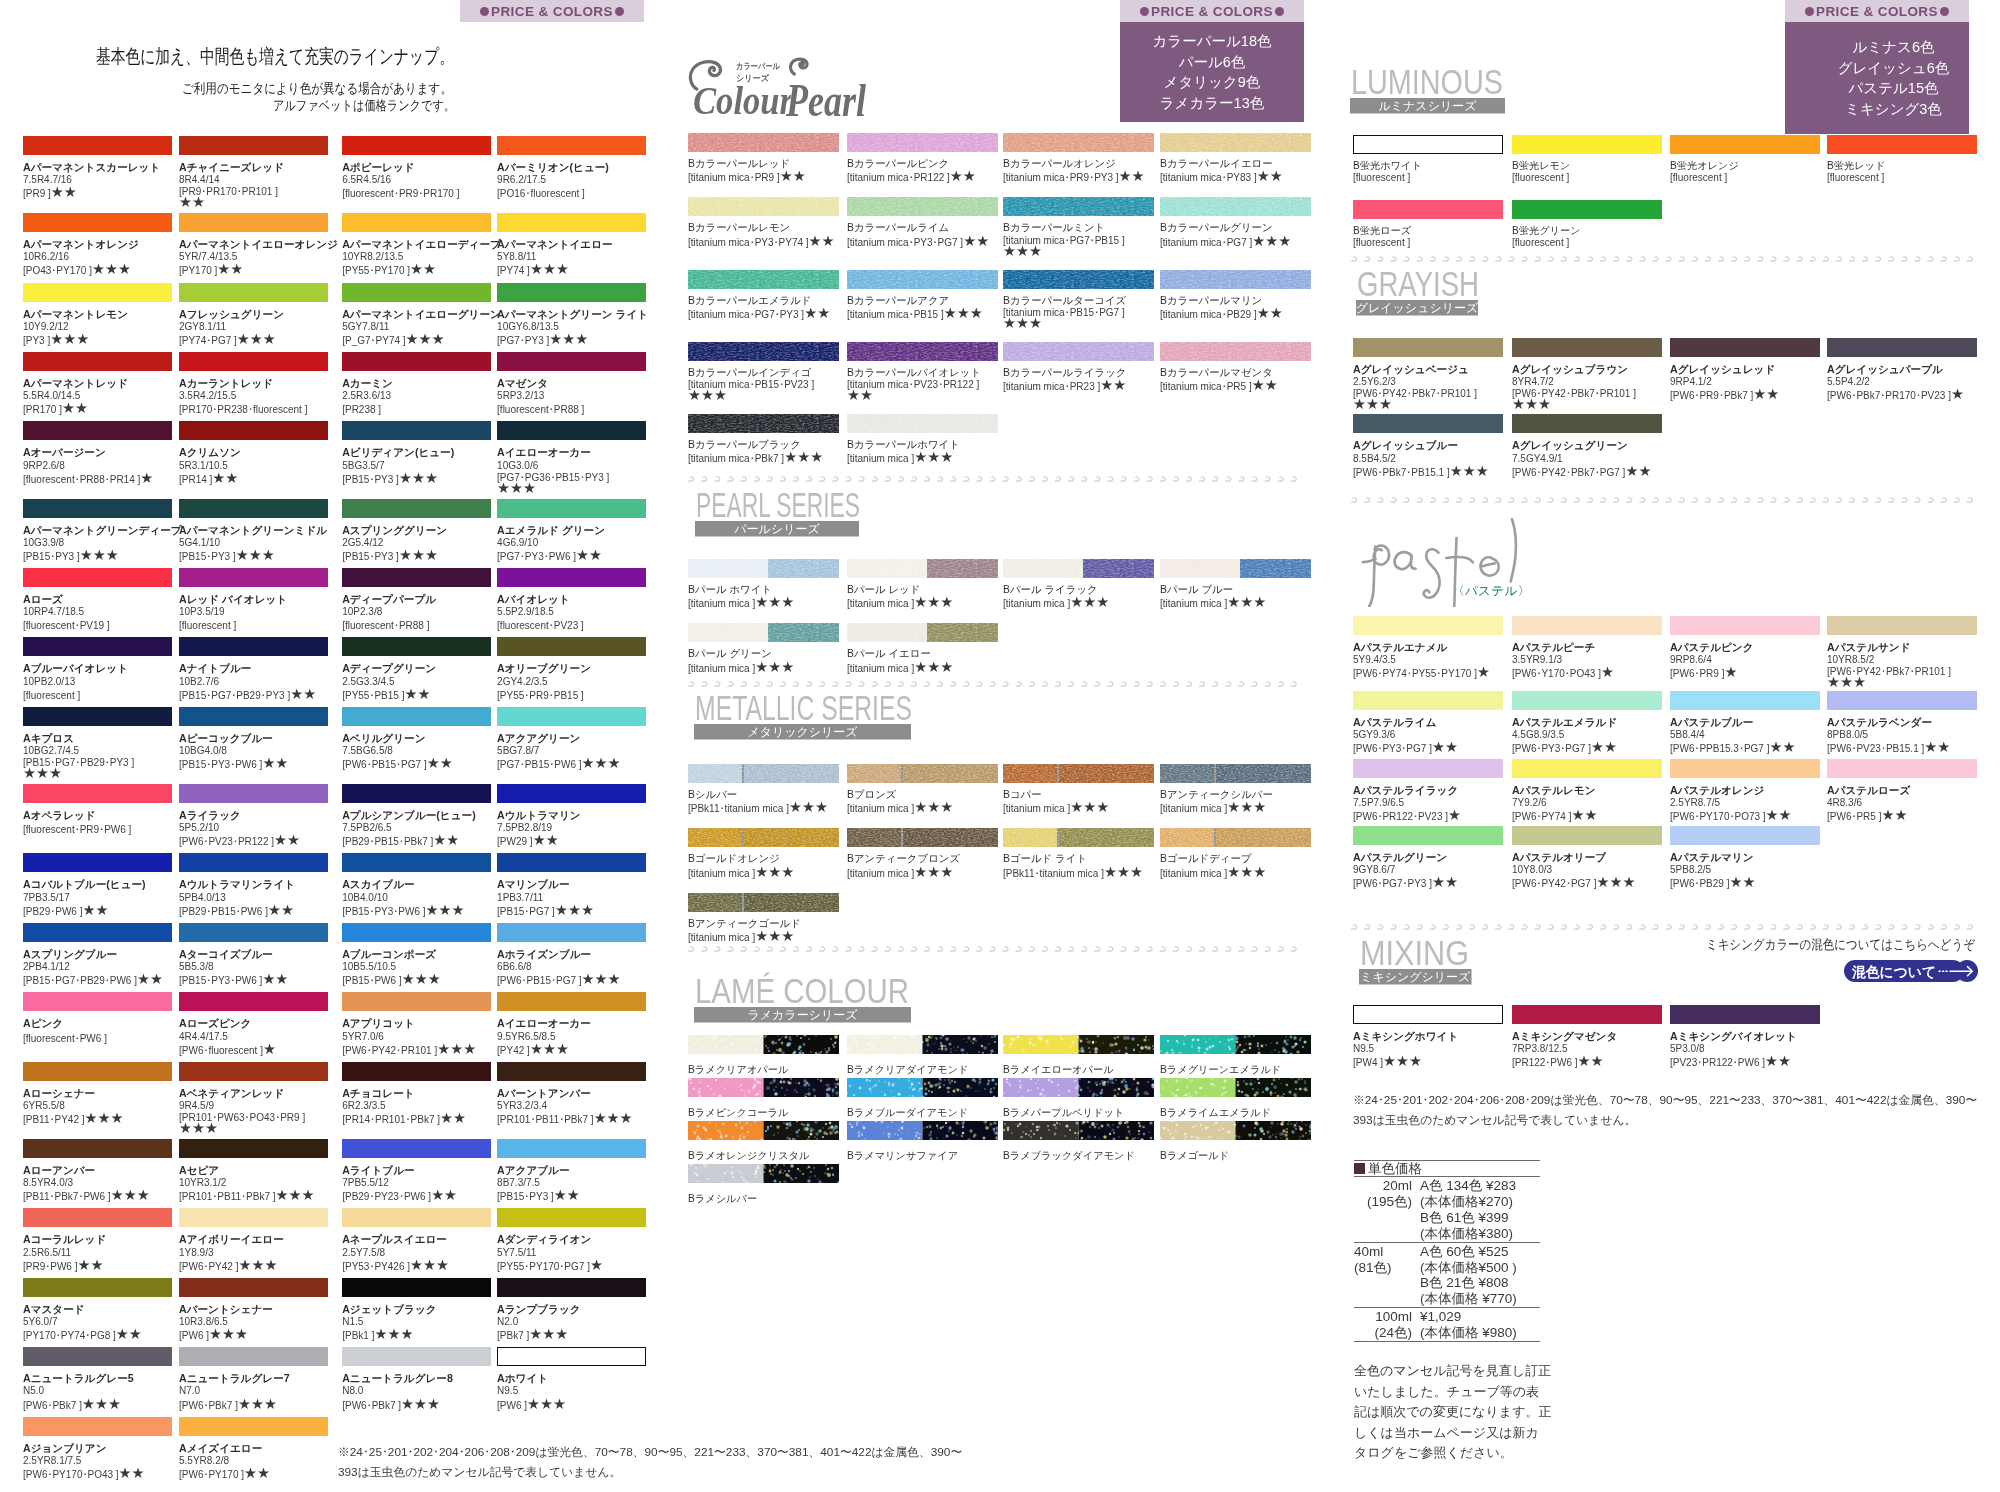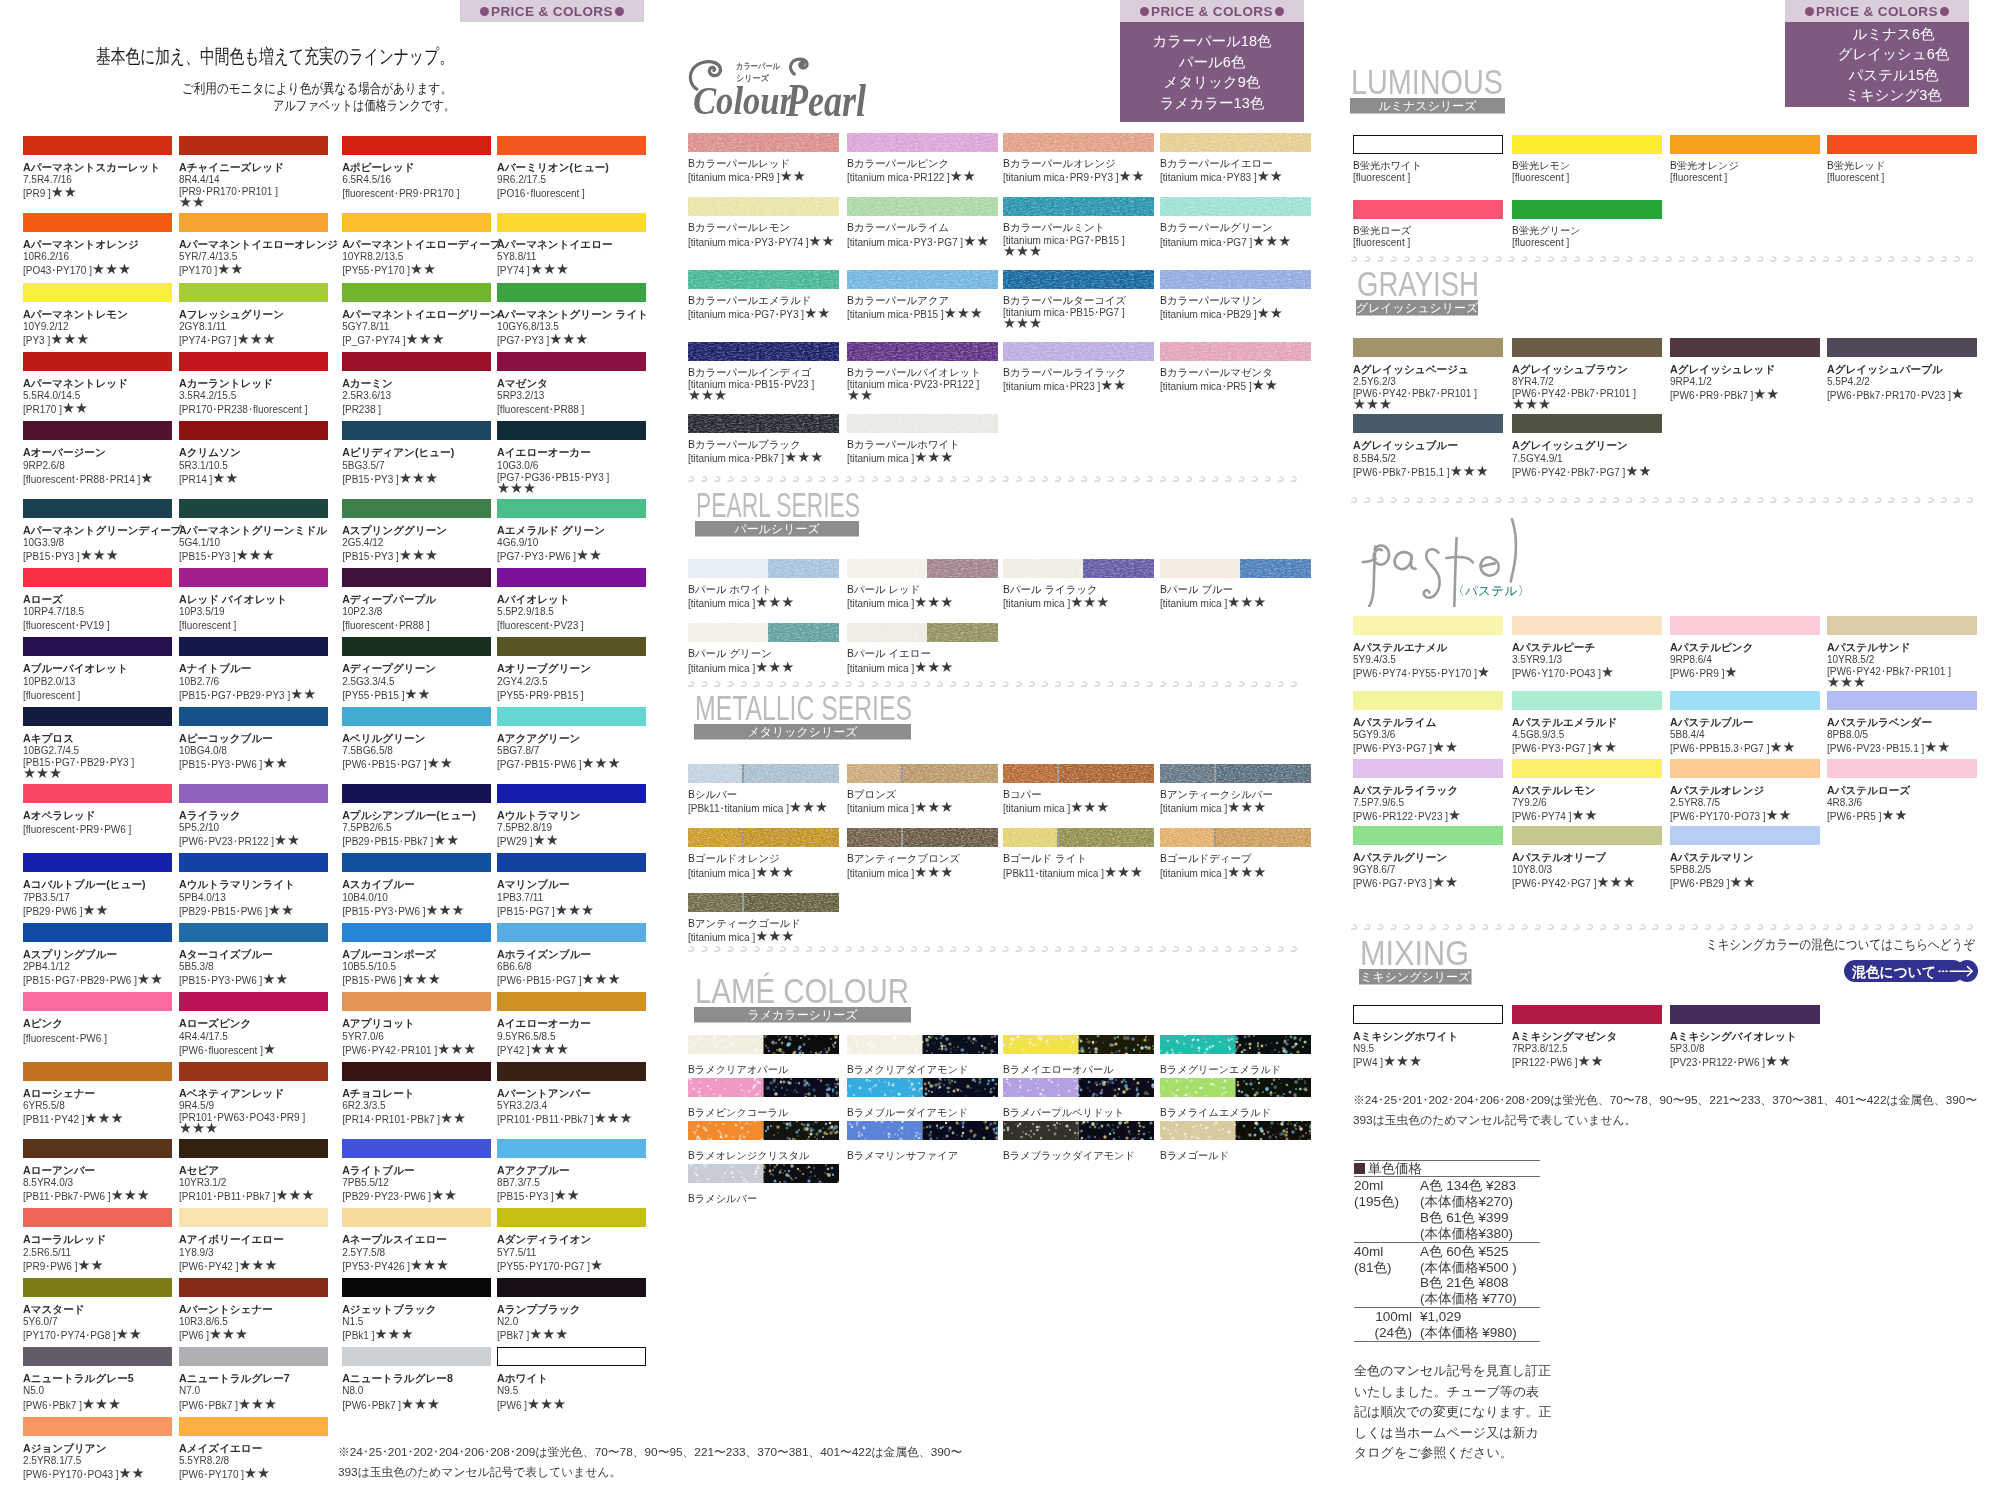--- a/index.html
+++ b/index.html
@@ -79,21 +79,21 @@
 <div>メタリック9色</div>
 <div>ラメカラー13色</div>
 </div>
     </div>
 <div class="pc-panel" style="left:1785px;top:0px;">
 <div class="pc-head">
         <span class="dot"></span>
         <span>PRICE &amp; COLORS</span>
         <span class="dot"></span>
       </div>
-<div class="pc-body" style="height:85px;padding-left:33px;">
+<div class="pc-body" style="height:112px;padding-left:33px;">
 <div>ルミナス6色</div>
 <div>グレイッシュ6色</div>
 <div>パステル15色</div>
 <div>ミキシング3色</div>
 </div>
     </div>
 <div style="position:absolute;left:96px;top:44px;line-height:0;">
 <svg width="362" height="24" viewBox="0 0 362 24">
         <text x="0" y="18.5" textLength="358" lengthAdjust="spacingAndGlyphs" font-family="Liberation Sans,sans-serif" font-size="19.5" fill="#1a1a1a">基本色に加え、中間色も増えて充実のラインナップ。</text>
       </svg></div>
@@ -3691,21 +3691,21 @@
 </div>
 </div>
 <div class="fnote" style="left:1353px;top:1091px;width:628px;">※24･25･201･202･204･206･208･209は蛍光色、70〜78、90〜95、221〜233、370〜381、401〜422は金属色、390〜393は玉虫色のためマンセル記号で表していません。</div>
 <div class="ptable" style="left:1354px;top:1160px;width:186px;">
 <div style="border-top:1.2px solid #6b6b6b"></div>
 <div style="display:flex;align-items:center;gap:3px;border-bottom:1.2px solid #6b6b6b;height:15px;">
         <span style="display:inline-block;width:11px;height:11px;background:#4a2f33"></span>
         <span>単色価格</span>
       </div>
 <div style="display:flex;border-bottom:1.2px solid #6b6b6b;padding-top:1px">
-<div style="width:58px;text-align:left">
+<div style="width:58px;text-align:right">
           <div>20ml</div>
           <div>(195色)</div>
         </div>
 <div style="margin-left:8px">
 <div>A色 134色 ¥283</div>
 <div>(本体価格¥270)</div>
 <div>B色 61色 ¥399</div>
 <div>(本体価格¥380)</div>
 </div>
       </div>

